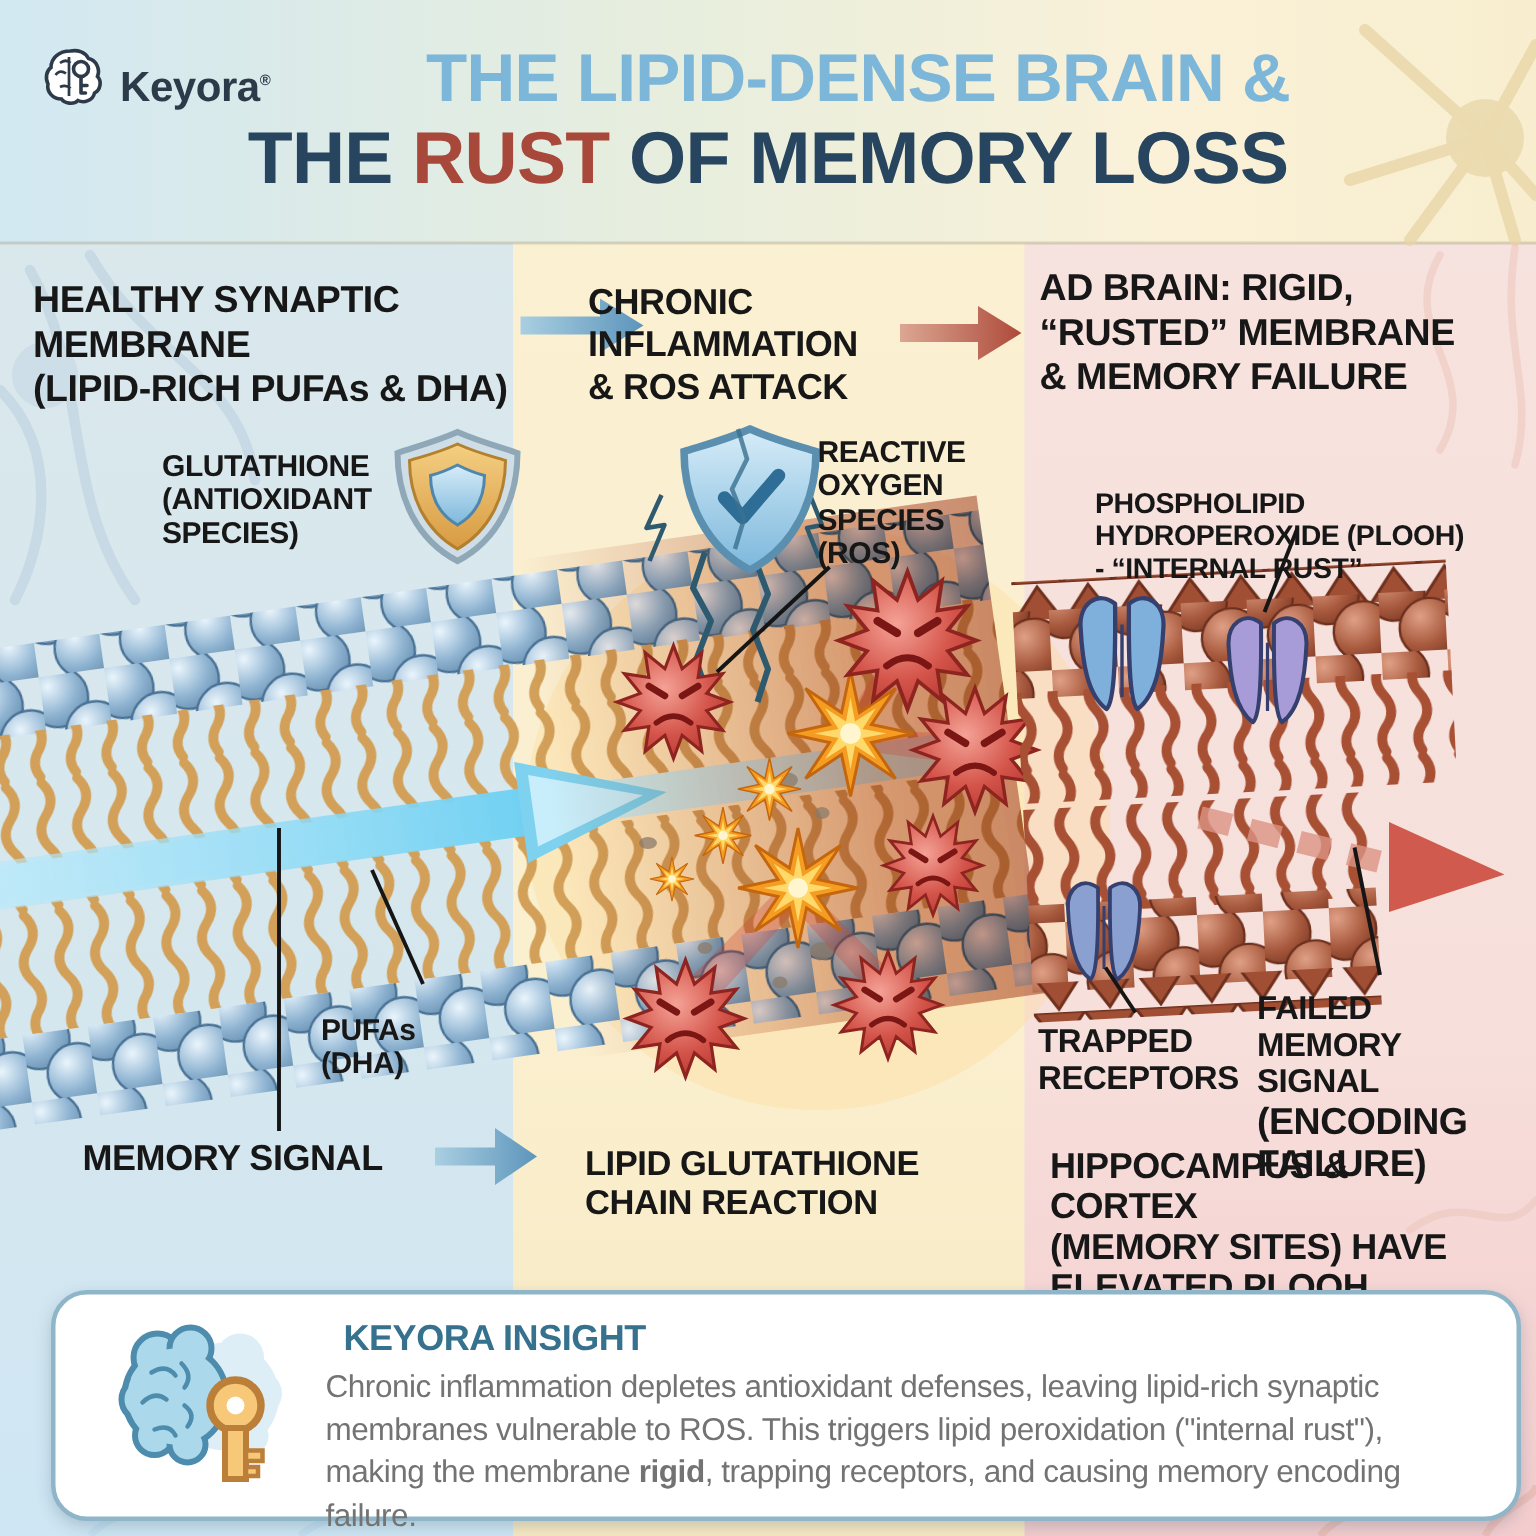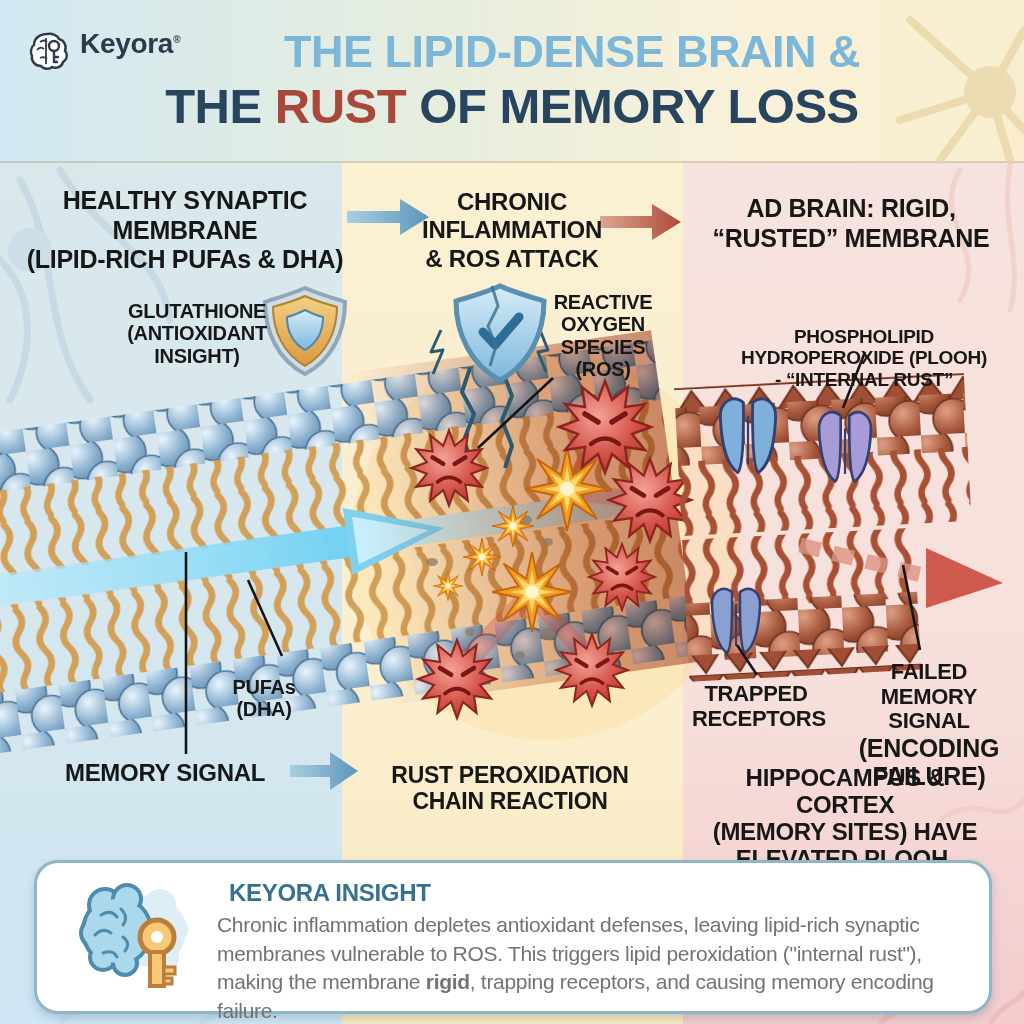--- a/index.html
+++ b/index.html
@@ -7,40 +7,40 @@
           font-family:"Liberation Sans",sans-serif;background:#f5ecd8;}
   
   .hdr-bg{position:absolute;left:0;top:0;width:1024px;height:162px;
           background:linear-gradient(90deg,#d2e8f2 0%,#e8eedd 45%,#faf1d8 75%,#f8eecf 100%);}
   .col{position:absolute;top:162px;height:862px;}
   .col1{left:0;width:342px;background:linear-gradient(180deg,#dae8ec 0%,#d5e7ee 60%,#cfe6f4 100%);}
   .col2{left:342px;width:341px;background:linear-gradient(180deg,#faf0d2 0%,#faefcf 60%,#f9e9c2 100%);}
   .col3{left:683px;width:341px;background:linear-gradient(180deg,#f6e2de 0%,#f7e0dc 60%,#f3ccce 100%);}
   .col-divider{position:absolute;left:0;top:161px;width:1024px;height:2px;background:rgba(160,150,120,.35);}
   
-  .logo{position:absolute;left:26px;top:28px;display:flex;align-items:flex-start;z-index:5;}
+  .logo{position:absolute;left:26px;top:28px;display:flex;align-items:flex-end;z-index:5;}
   .logo-text{font-size:28px;font-weight:bold;color:#2d3a4a;margin-left:8px;letter-spacing:-.3px;}
   .logo-reg{font-size:10px;vertical-align:super;color:#2d3a4a;}
   .title{position:absolute;left:0;top:26px;width:1024px;text-align:center;z-index:4;
          font-weight:bold;letter-spacing:-.5px;line-height:1.15;}
   .title .l1{display:block;font-size:45px;color:#7cb6d9;padding-left:120px;}
   .title .l2{display:block;font-size:49px;color:#27455f;}
   .title .rust{color:#a8483b;}
   
-  .label{position:absolute;z-index:6;font-weight:bold;text-align:center;
+  .label{position:absolute;z-index:6;font-weight:bold;text-align:left;
          color:#171717;line-height:1.12;letter-spacing:-.3px;}
   .label span{display:block;}
   .colhdr{font-size:25px;line-height:1.18;}
   .sub{font-size:20px;}
   .big{font-size:24px;}
   .sm{font-size:25px;}
   
   .insight{position:absolute;left:34px;top:860px;width:952px;height:148px;z-index:8;
            background:#ffffff;border:3px solid #8fb6c8;border-radius:24px;
-           box-shadow:0 4px 10px rgba(60,90,110,.25);}
+           box-shadow:0 4px 10px rgba(60,90,110,.25);padding-left:22px;}
   .insight-head{position:absolute;left:192px;top:16px;font-size:24px;font-weight:bold;
                 color:#36718e;letter-spacing:-.3px;}
   .insight-body{position:absolute;left:180px;top:48px;width:758px;font-size:21px;
                 color:#737373;line-height:1.36;letter-spacing:-.3px;}
   svg{display:block;}
   #art{position:absolute;left:0;top:0;z-index:2;pointer-events:none;}
 </style>
 </head>
 <body>
 
@@ -268,21 +268,21 @@
   </div>
 
   <div class="label colhdr" style="left:22px;top:186px;width:326px;">
     <span>HEALTHY SYNAPTIC</span>
       <span>MEMBRANE</span>
       <span>(LIPID-RICH PUFAs &amp; DHA)</span>
   </div>
   <div class="label sub" style="left:108px;top:300px;width:178px;">
     <span>GLUTATHIONE</span>
       <span>(ANTIOXIDANT</span>
-      <span>INSIGHT)</span>
+      <span>SPECIES)</span>
   </div>
   <div class="label sub" style="left:214px;top:660px;width:100px;margin-top:16px;">
     <span>PUFAs</span>
       <span>(DHA)</span>
   </div>
   <div class="label big" style="left:55px;top:760px;width:220px;">
     <span>MEMORY SIGNAL</span>
   </div>
 
   <div class="label colhdr" style="left:392px;top:188px;width:240px;font-size:24px;">
@@ -290,27 +290,28 @@
       <span>INFLAMMATION</span>
       <span>&amp; ROS ATTACK</span>
   </div>
   <div class="label sub" style="left:545px;top:291px;width:116px;">
     <span>REACTIVE</span>
       <span>OXYGEN</span>
       <span>SPECIES</span>
       <span>(ROS)</span>
   </div>
   <div class="label" style="left:390px;top:763px;width:240px;font-size:23px;">
-    <span>RUST PEROXIDATION</span>
+    <span>LIPID GLUTATHIONE</span>
       <span>CHAIN REACTION</span>
   </div>
 
-  <div class="label colhdr" style="left:693px;top:194px;width:316px;">
+  <div class="label colhdr" style="left:693px;top:178px;width:316px;">
     <span>AD BRAIN: RIGID,</span>
       <span>“RUSTED” MEMBRANE</span>
+      <span>&amp; MEMORY FAILURE</span>
   </div>
   <div class="label" style="left:730px;top:294px;width:268px;font-size:19px;margin-top:32px;">
     <span>PHOSPHOLIPID</span>
       <span>HYDROPEROXIDE (PLOOH)</span>
       <span>- “INTERNAL RUST”</span>
   </div>
   <div class="label" style="left:692px;top:682px;width:128px;font-size:22px;">
     <span>TRAPPED</span>
       <span>RECEPTORS</span>
   </div>

